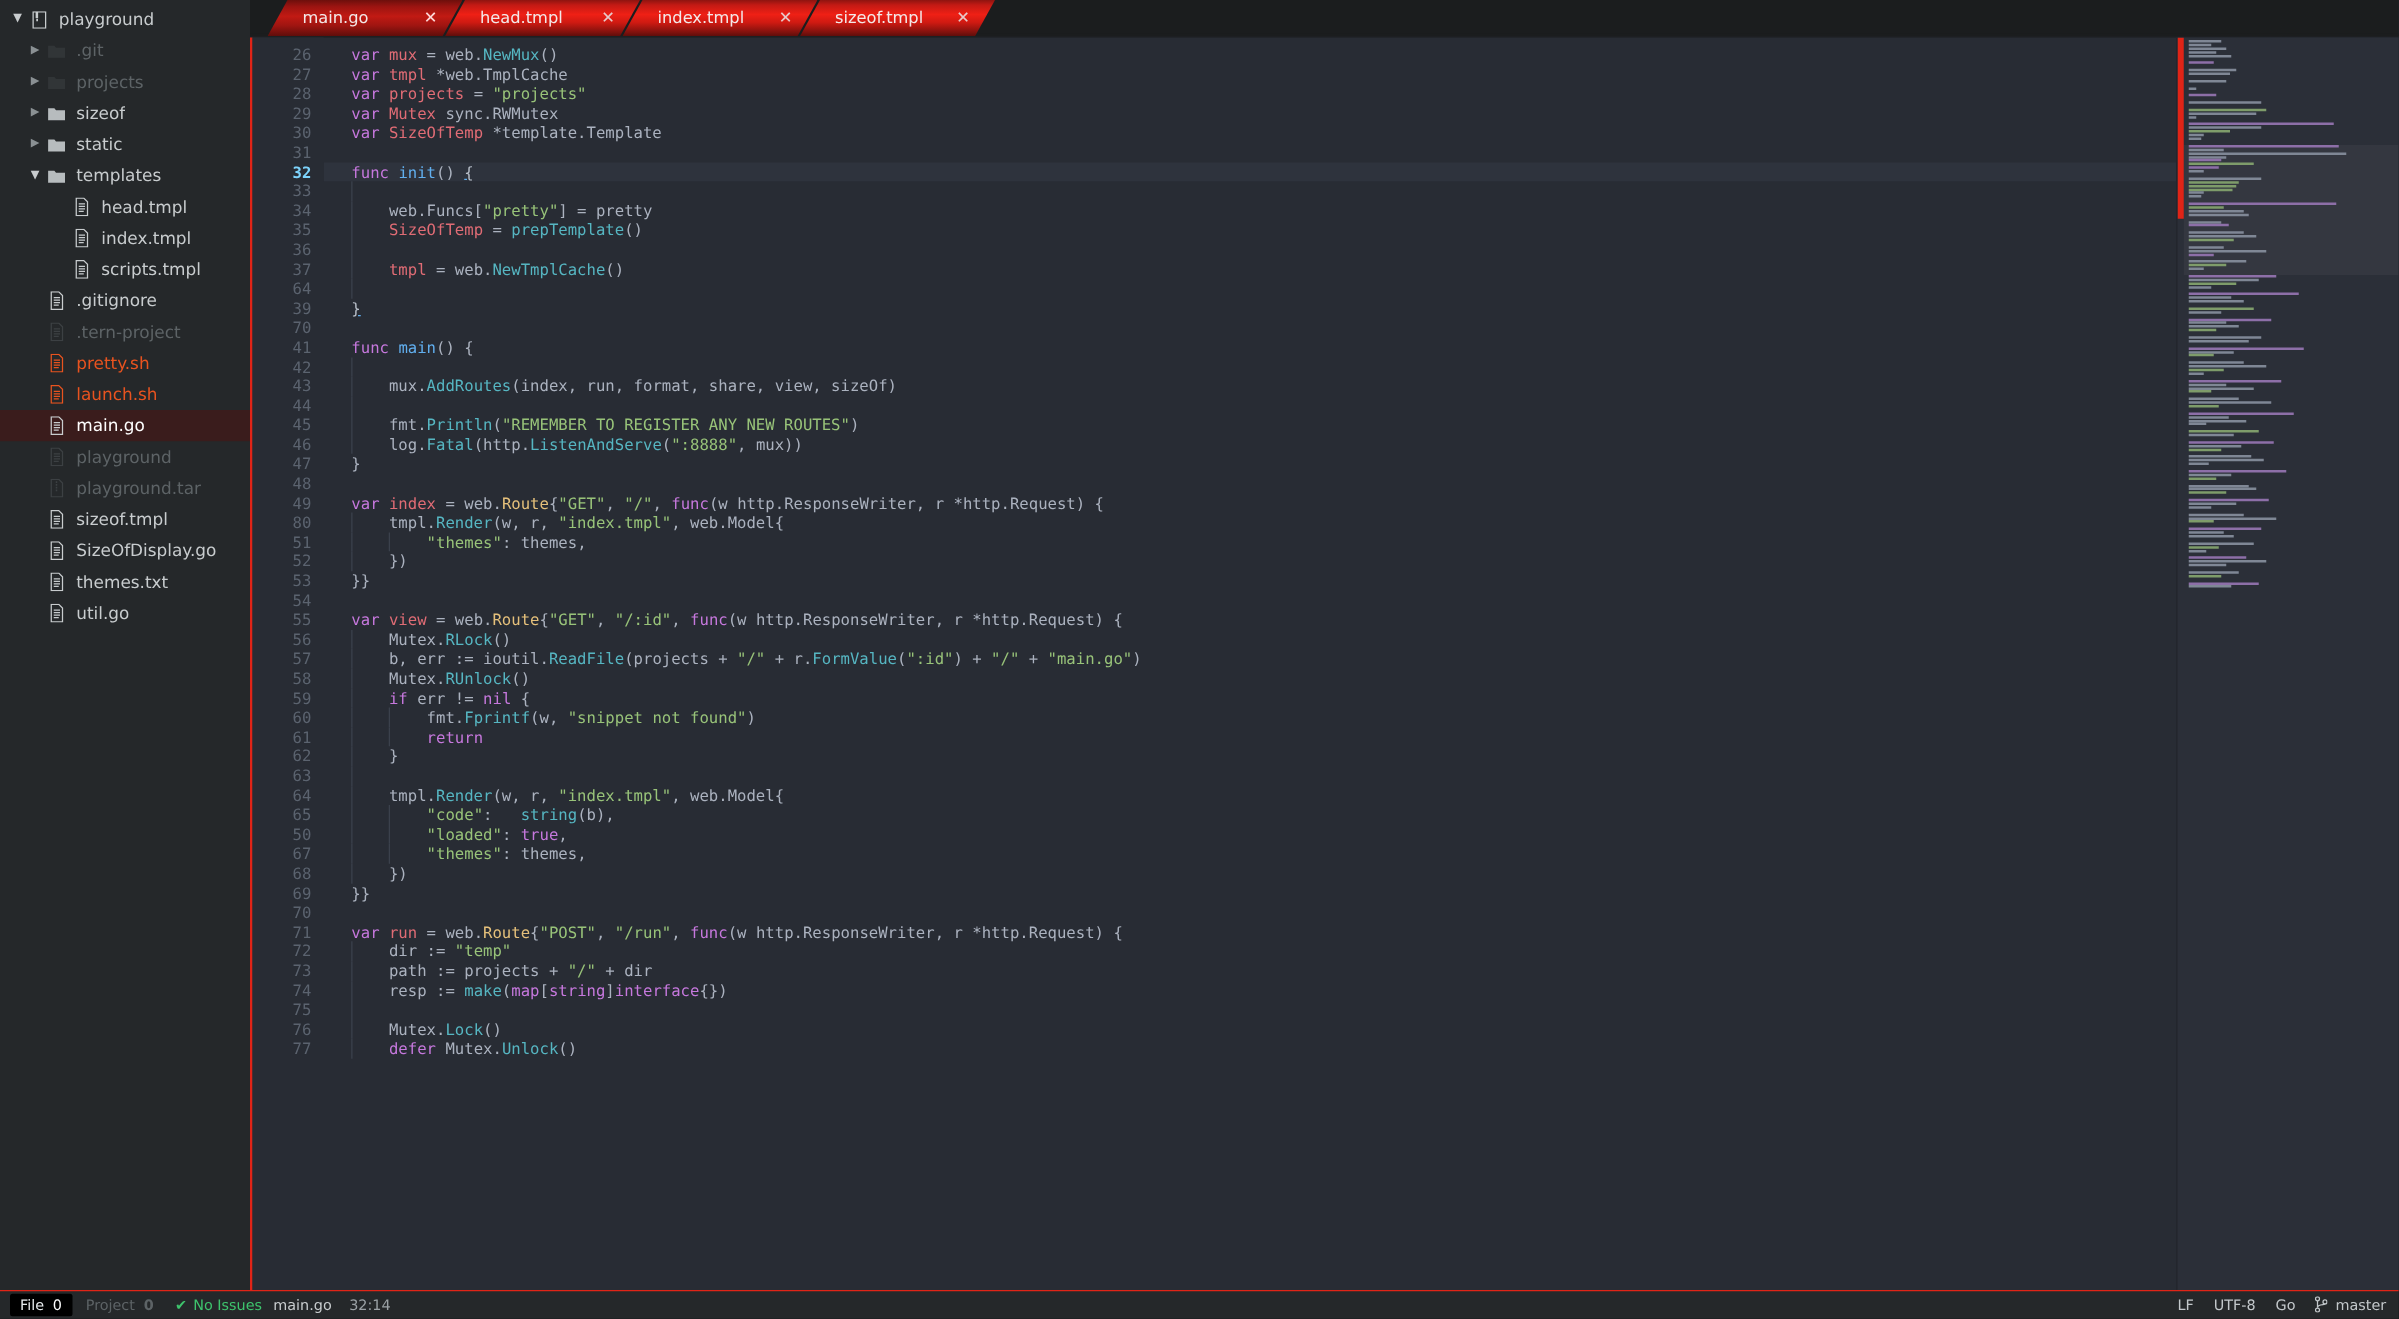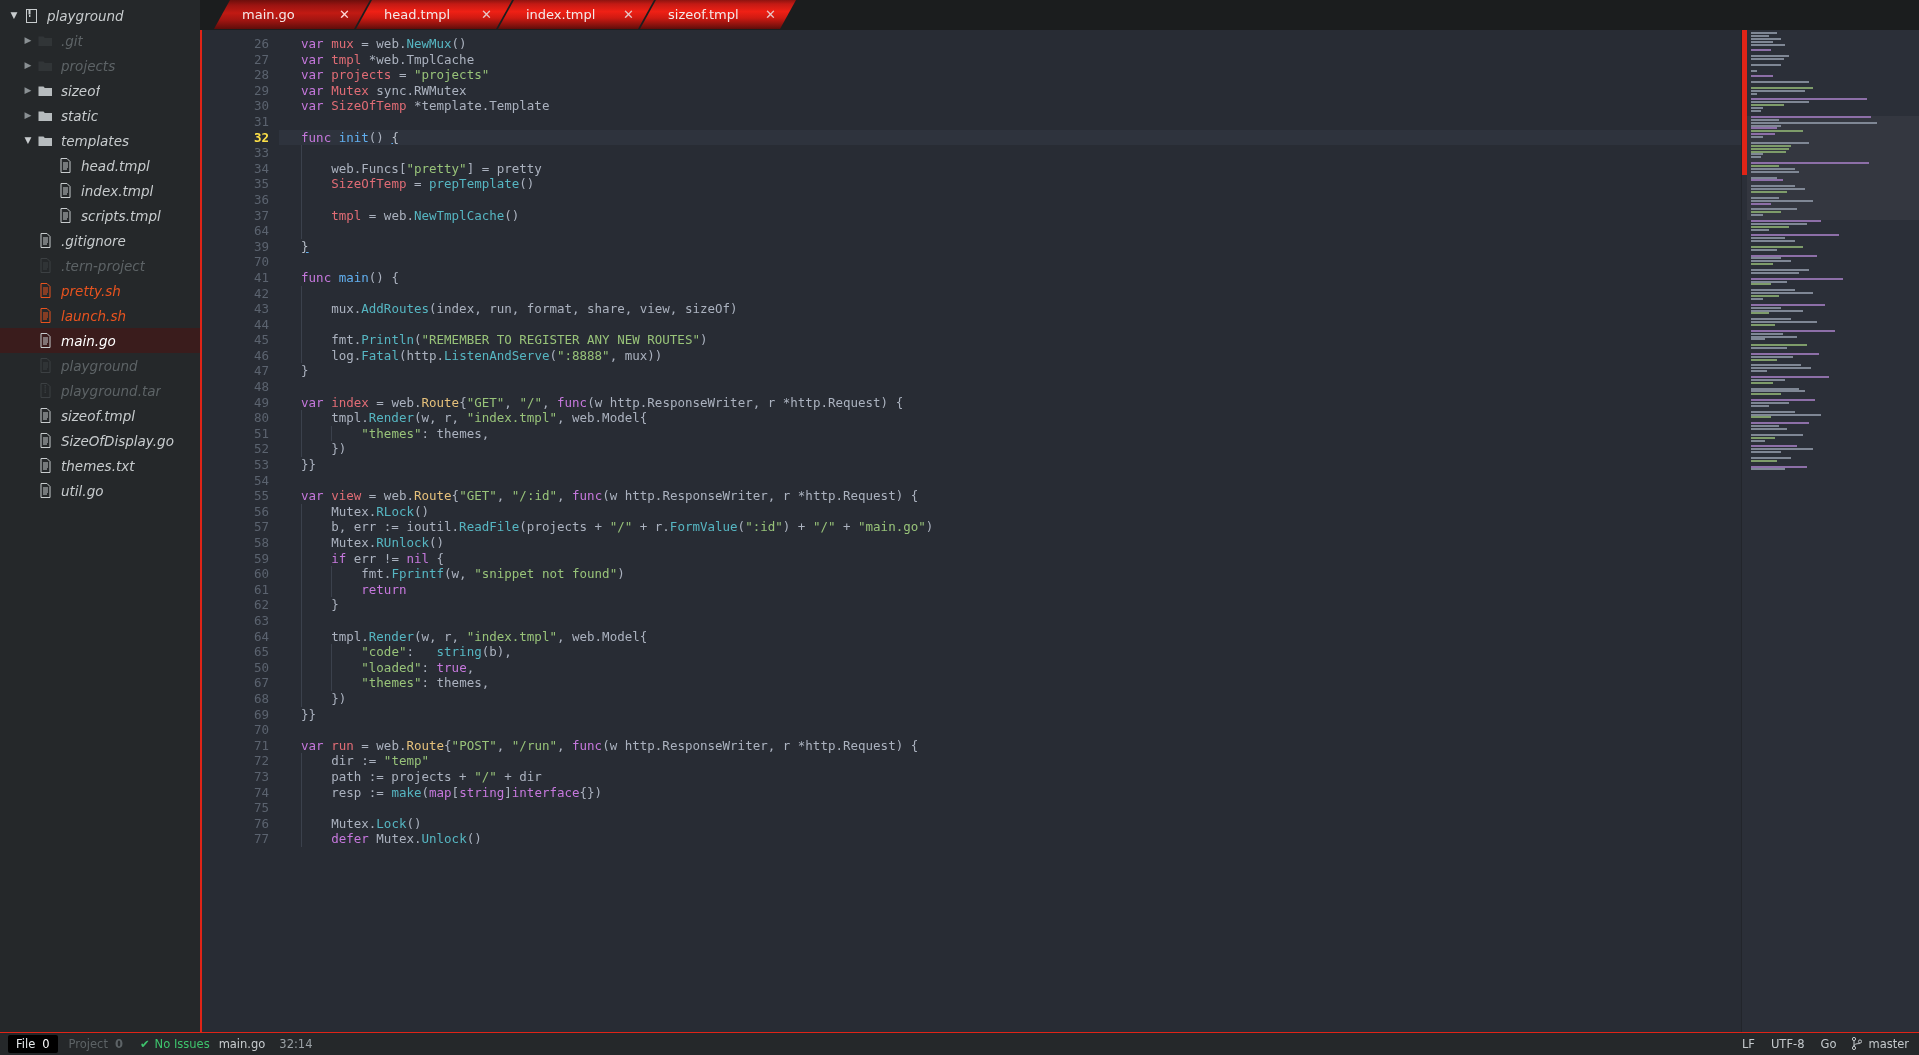--- a/index.html
+++ b/index.html
@@ -46,21 +46,21 @@
     color: #8a9093;
     line-height: 1;
   }
   .twisty.open { color: #c8ccce; }
   .twisty.none { color: transparent; }
   .tree-icon {
     width: 19px; flex: 0 0 19px;
     display: inline-flex; align-items: center; justify-content: center;
     margin-right: 6px;
   }
-  .tree-label { overflow: hidden; text-overflow: ellipsis; font-style: italic; }
+  .tree-label { overflow: hidden; text-overflow: ellipsis; }
   .dim { color: #5d6366; }
   .dim svg { opacity: .42; }
   .sh { color: #e8531f; }
   .tree-row.d1 { padding-left: 6px; }
   .tree-row.d2 { padding-left: 20px; }
   .tree-row.d3 { padding-left: 40px; }
 
   
   .editor-col {
     flex: 1 1 auto; min-width: 0;
@@ -125,24 +125,23 @@
     flex: 0 0 48px;
     text-align: right;
     padding-right: 10px;
     color: #5b636f;
     font-family: "DejaVu Sans Mono", monospace;
     font-size: 12.5px;
     line-height: 15.6px;
     padding-top: 6px;
     user-select: none;
     background: #282c34;
-    padding-left: 20px;
   }
   .gutter div { height: 15.6px; }
-  .gutter div.cur { color: #fde047; font-weight: bold; margin-left: 32px; }
+  .gutter div.cur { color: #7dd3fc; font-weight: bold; margin-left: 32px; }
 
   .code {
     flex: 1 1 auto; min-width: 0;
     position: relative;
     font-family: "DejaVu Sans Mono", monospace;
     font-size: 12.5px;
     line-height: 15.6px;
     padding-top: 6px;
     color: #b8bfc9;
     white-space: pre;

